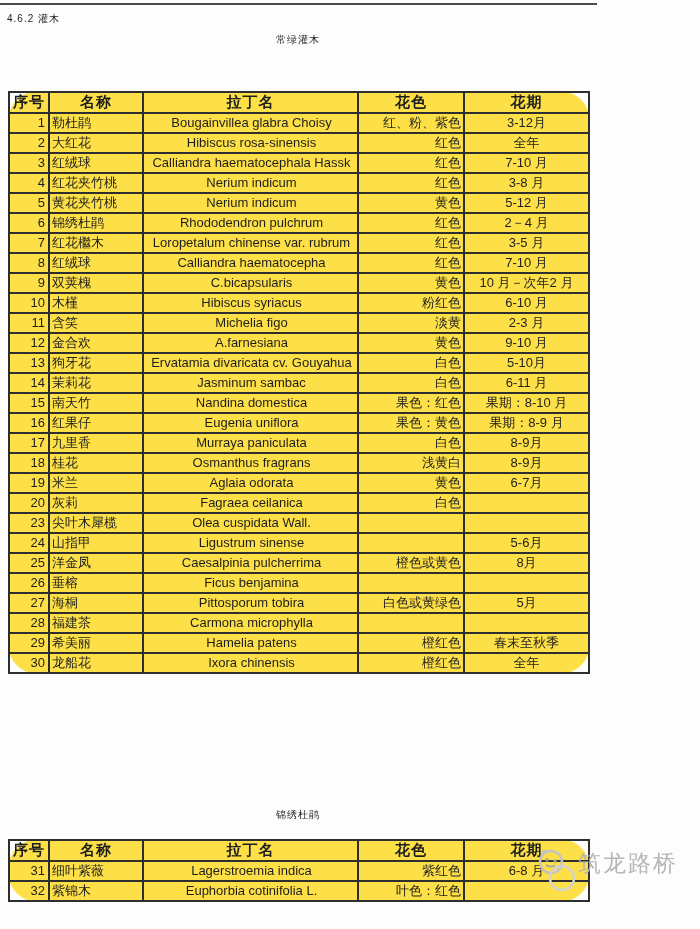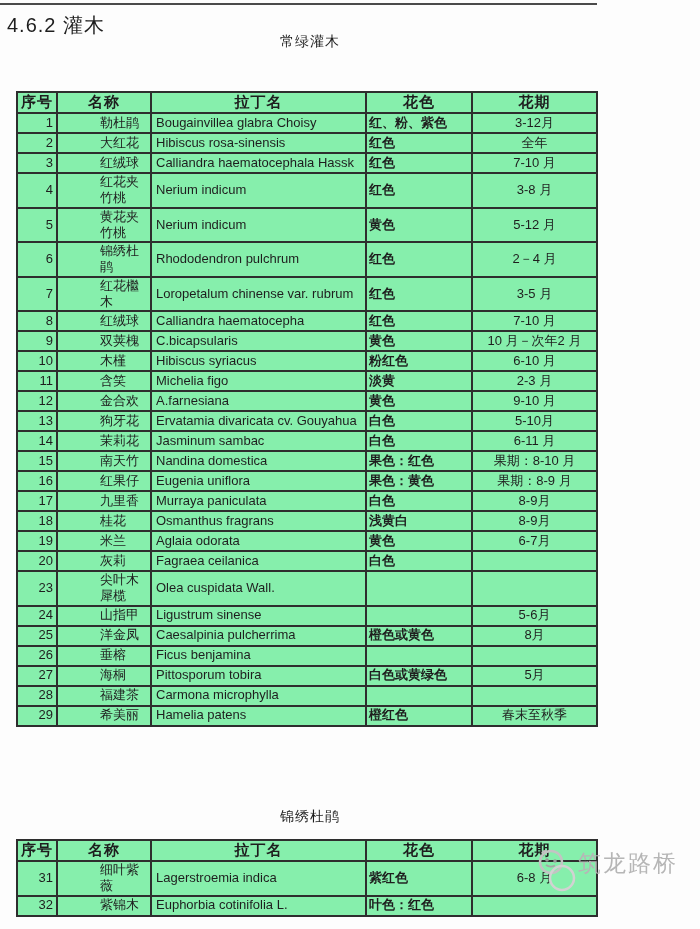--- a/index.html
+++ b/index.html
@@ -14,41 +14,42 @@
   }
   .top-rule {
     position: absolute;
     top: 3px; left: 0;
     width: 597px; height: 2px;
     background: #4a4a4a;
   }
   .section-heading {
     position: absolute;
     top: 12px; left: 7px;
-    font-size: 20px;
+    font-size: 10px;
     letter-spacing: 1px;
   }
   .table-title {
     position: absolute;
-    left: 20px; width: 580px;
+    left: 8px; width: 580px;
     text-align: center;
-    font-size: 14px;
+    font-size: 10px;
     letter-spacing: 1px;
     font-family: Liberation Mono, monospace;
   }
   .title-evergreen { top: 33px; }
   .title-deciduous { top: 808px; }
 
   table.plant-table {
     position: absolute;
-    left: 16px;
+    left: 8px;
     width: 580px;
     border-collapse: collapse;
     table-layout: fixed;
-    background: #86efac;
+    background: #fde047;
+    border-radius: 30px;
   }
   .evergreen-table { top: 91px; }
   .deciduous-table { top: 839px; }
 
   .plant-table th, .plant-table td {
     border: 2px solid #2e2e2e;
     padding: 0 2px;
     overflow: hidden;
     white-space: normal;
     vertical-align: middle;
@@ -59,23 +60,23 @@
     font-weight: bold;
     text-align: center;
     letter-spacing: 1px;
   }
   .plant-table td {
     height: 18px;
     font-size: 13px;
     line-height: 1.25;
   }
   .plant-table td:nth-child(1) { text-align: right; padding-right: 3px; }
-  .plant-table td:nth-child(2) { text-align: left; padding-left: 42px; }
-  .plant-table td:nth-child(3) { text-align: left; padding-left: 4px; }
-  .plant-table td:nth-child(4) { text-align: left; font-weight: bold; }
+  .plant-table td:nth-child(2) { text-align: left; }
+  .plant-table td:nth-child(3) { text-align: center; padding-left: 4px; }
+  .plant-table td:nth-child(4) { text-align: right; }
   .plant-table td:nth-child(5) { text-align: center; margin-left: 20px; }
 
   .watermark {
     position: absolute;
     top: 844px; left: 536px;
     width: 160px; height: 48px;
     color: var(--wm-color, #b6b6b6);
     pointer-events: none;
   }
   .watermark-logo { position: absolute; left: 0; top: 4px; }
@@ -297,20 +298,27 @@
           <td>Carmona microphylla</td>
           <td></td>
           <td></td>
         </tr>
         <tr>
           <td>29</td>
           <td>希美丽</td>
           <td>Hamelia patens</td>
           <td>橙红色</td>
           <td>春末至秋季</td>
+        </tr>
+        <tr>
+          <td>30</td>
+          <td>龙船花</td>
+          <td>Ixora chinensis</td>
+          <td>橙红色</td>
+          <td>全年</td>
         </tr>
       </tbody>
   </table>
 
   <div class="table-title title-deciduous">锦绣杜鹃</div>
 
   <table class="plant-table deciduous-table">
     <colgroup>
       <col style="width:40px">
         <col style="width:94px">

